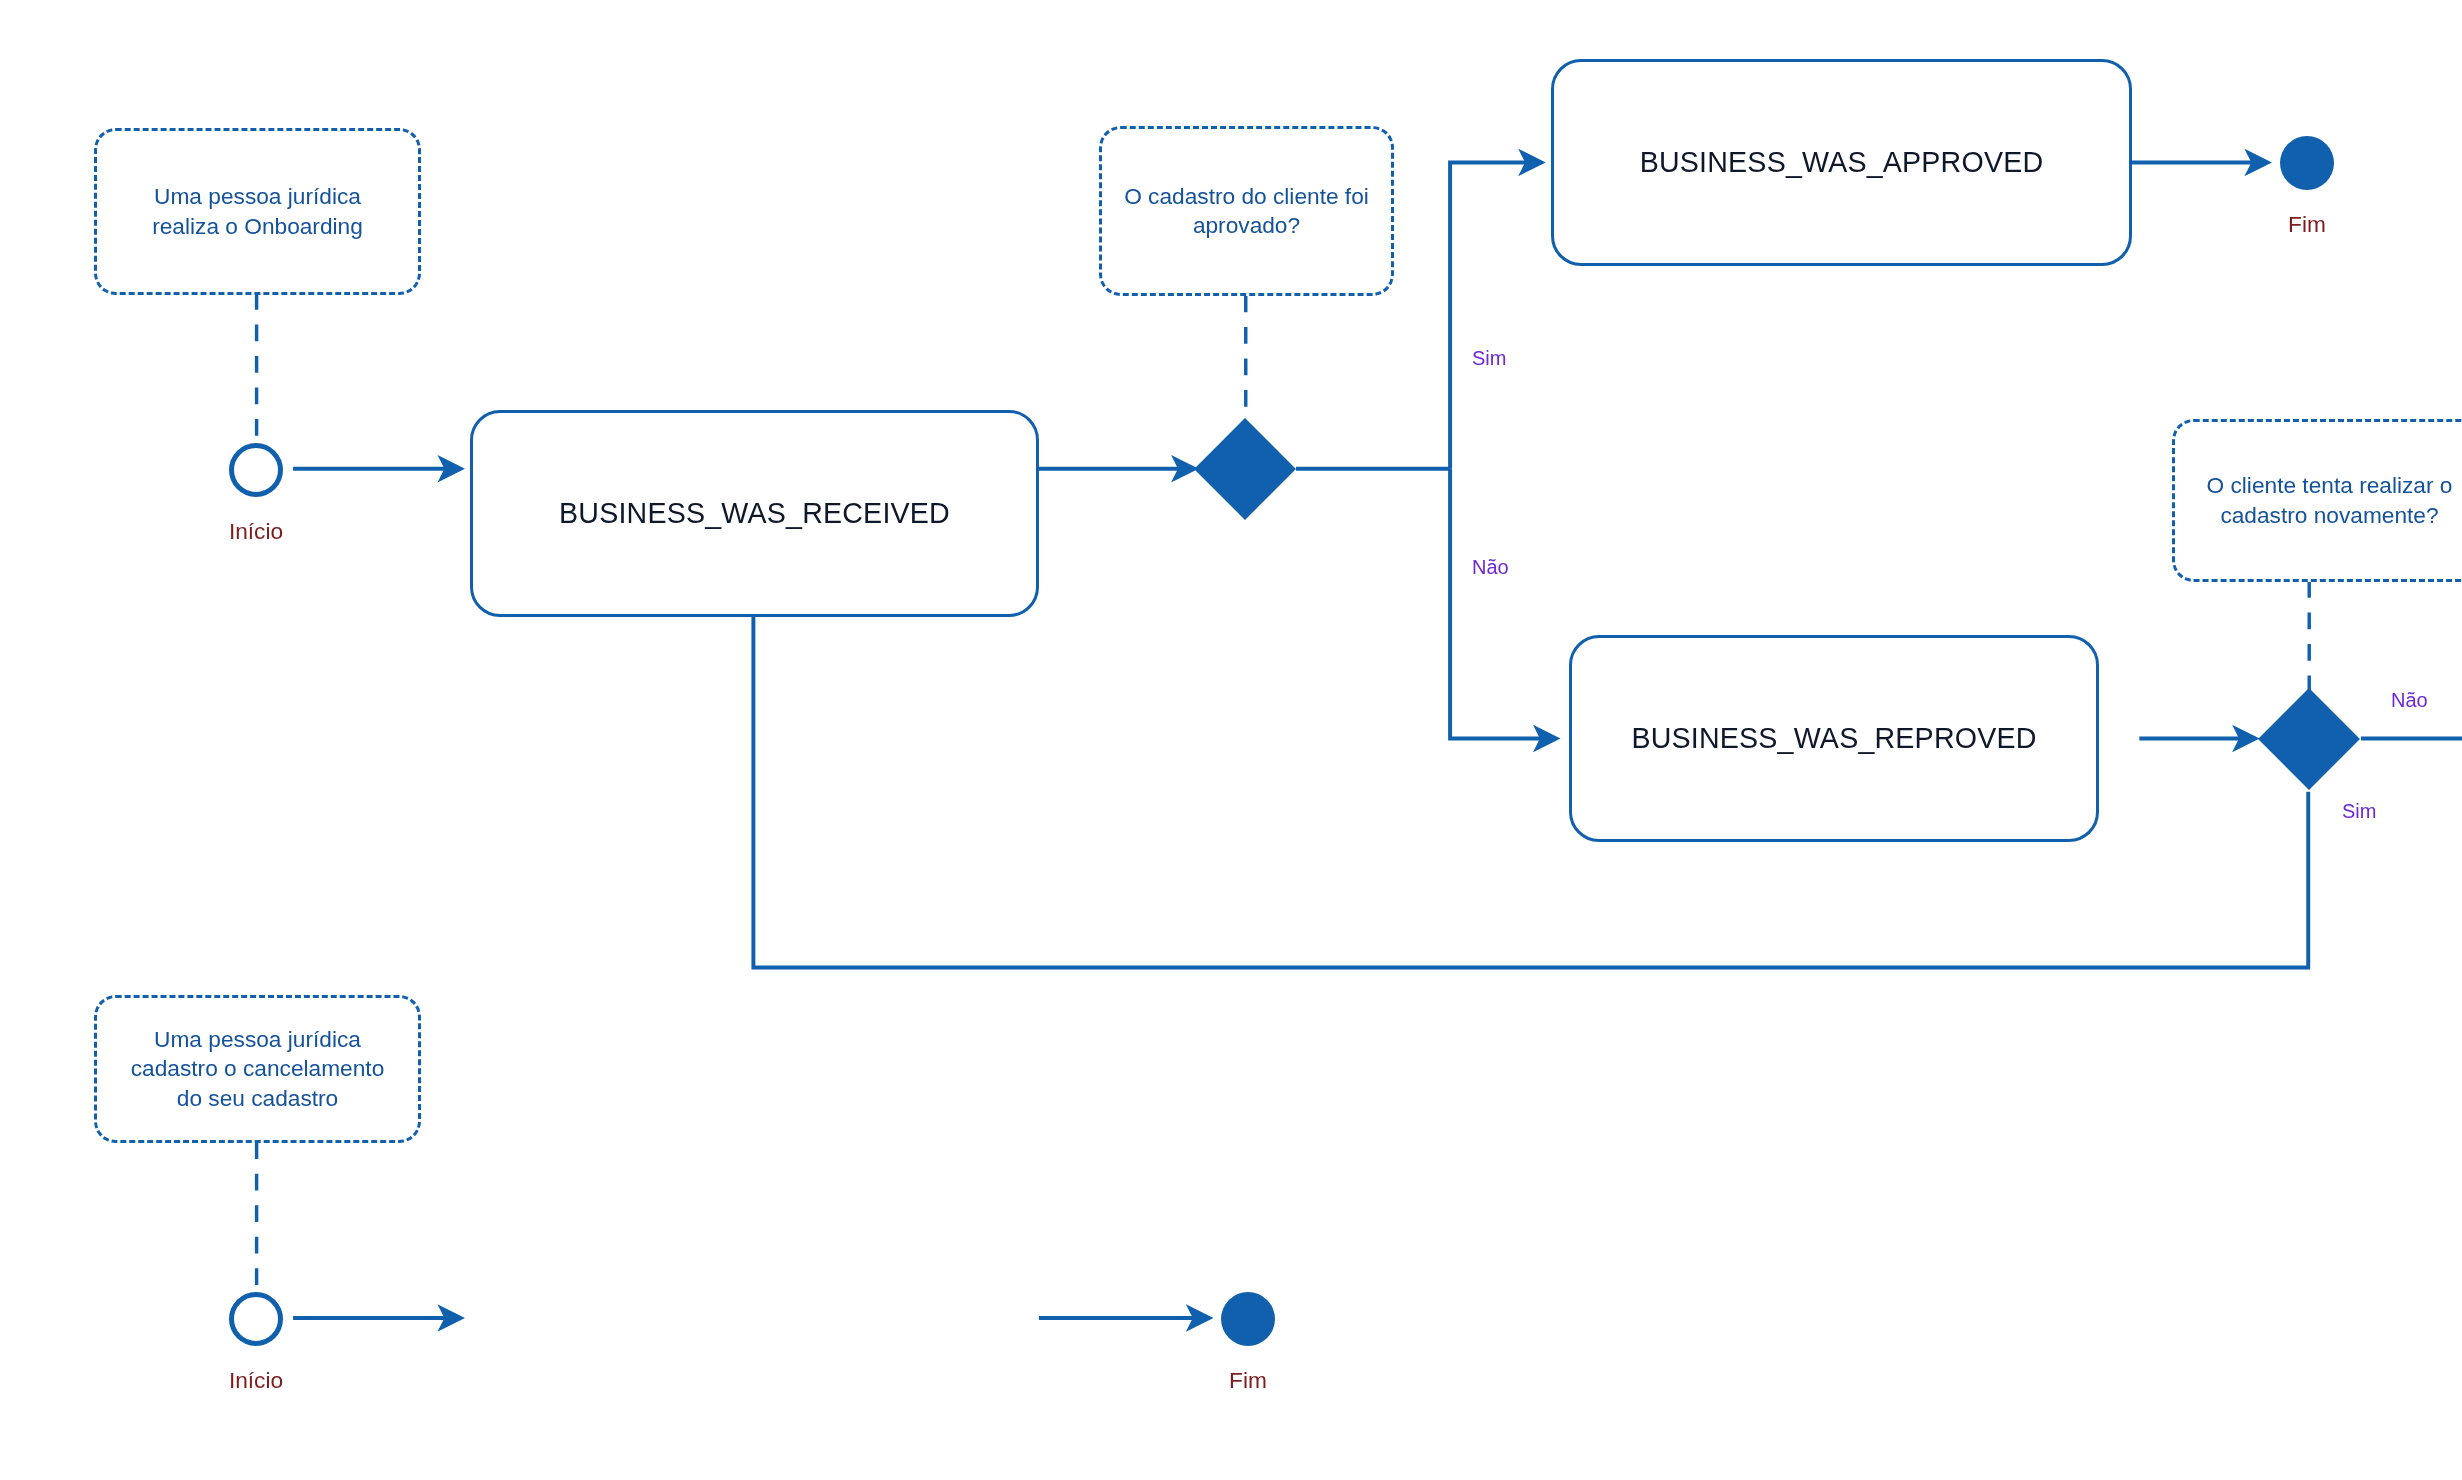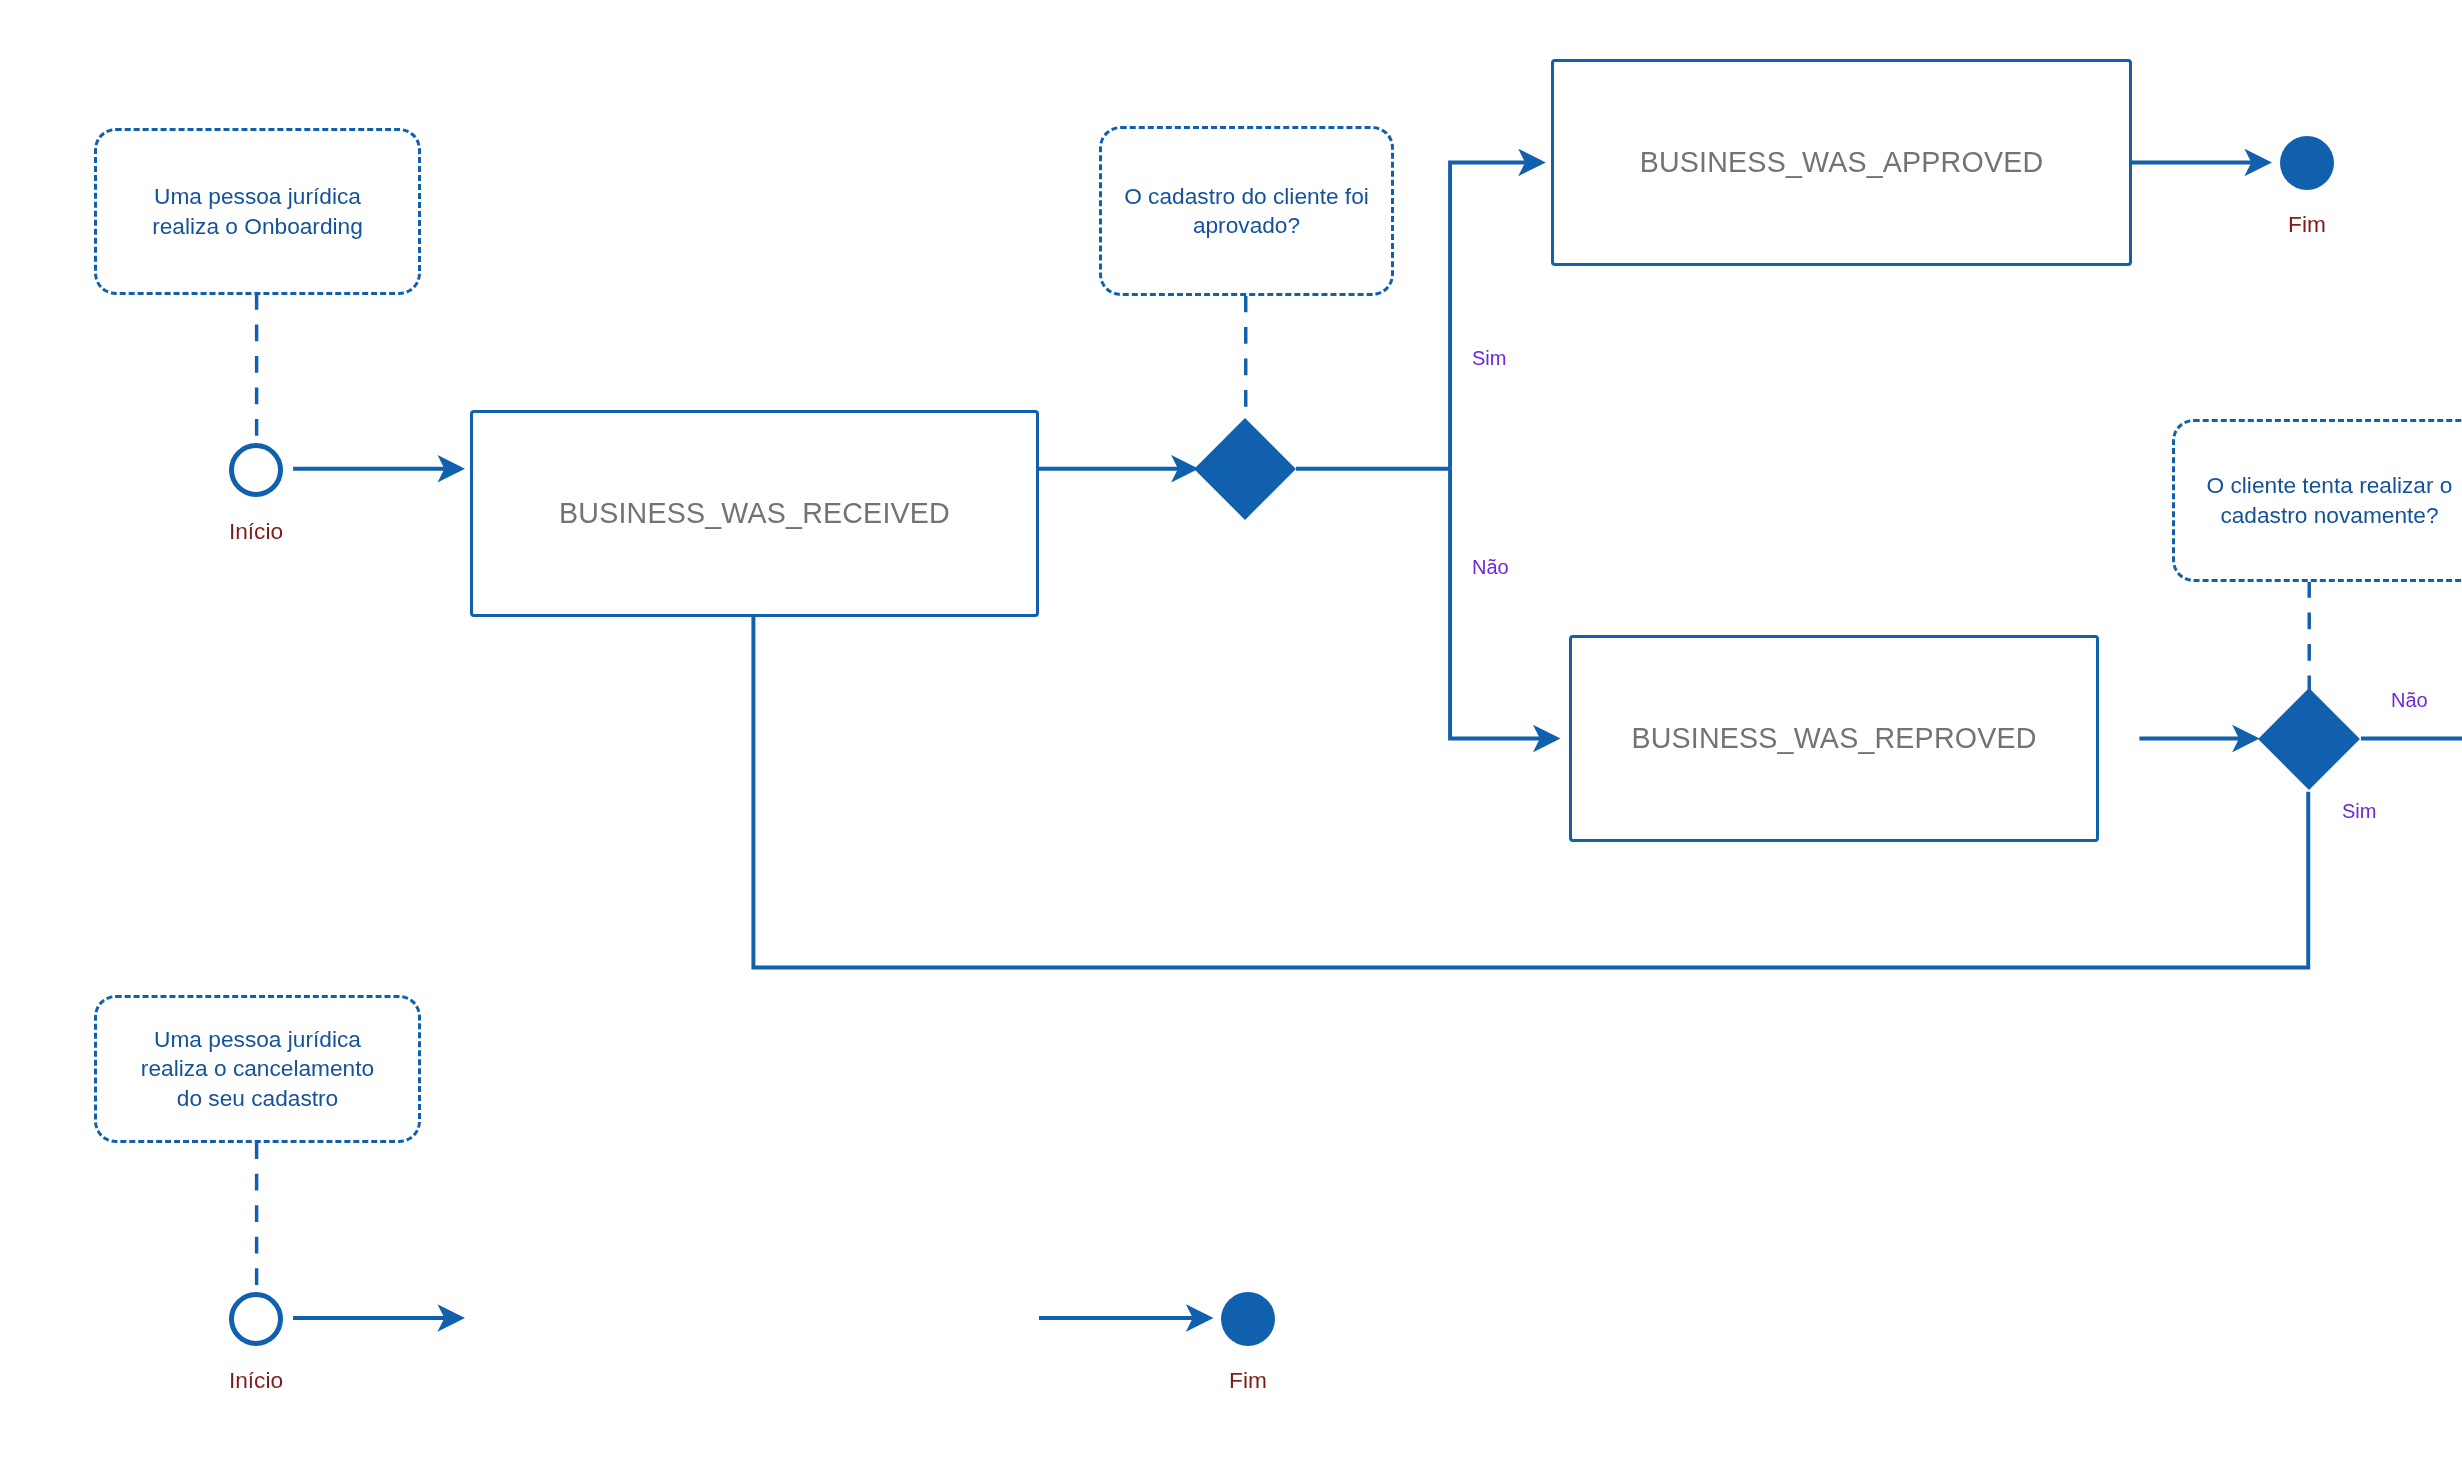--- a/index.html
+++ b/index.html
@@ -24,27 +24,27 @@
     width: 2620px;
     height: 1480px;
   }
   .node {
     position: absolute;
     box-sizing: border-box;
   }
   
   .state-box {
     border: 3px solid #1160ae;
-    border-radius: 4px;
+    border-radius: 30px;
     background: #ffffff;
     display: flex;
     align-items: center;
     justify-content: center;
     text-align: center;
-    color: #737373;
+    color: #0f172a;
     font-size: 28.6px;
     font-weight: 400;
     letter-spacing: 0.2px;
   }
   
   .note-box {
     border: 3px dashed #1160ae;
     border-radius: 21.7px;
     background: #ffffff;
     display: flex;
@@ -157,21 +157,21 @@
   <div class="node note-box" style="left:2172px; top:419px; width:315px; height:163px;">O cliente tenta realizar o cadastro novamente?</div>
 
   <div class="node decision-node" style="left:2273px; top:703px; width:72px; height:72px;"></div>
 
   <div class="edge-label" style="left:2391px; top:689px;">Não</div>
   <div class="edge-label" style="left:2342px; top:800px;">Sim</div>
 
   <div class="node note-box" style="left:94px; top:995px; width:327px; height:148px;">
     <div>
       <span>Uma </span><b>pessoa jurídica</b><br>
-      <span>realiza o cancelamento</span><br>
+      <span>cadastro o cancelamento</span><br>
       <span>do seu cadastro</span>
     </div>
   </div>
 
   <div class="node start-node" style="left:229px; top:1292px; width:54px; height:54px;"></div>
   <div class="caption" style="left:187px; top:1367px; width:138px;">Início</div>
 
 
   <div class="node end-node" style="left:1221px; top:1292px; width:54px; height:54px;"></div>
   <div class="caption" style="left:1179px; top:1367px; width:138px;">Fim</div>

